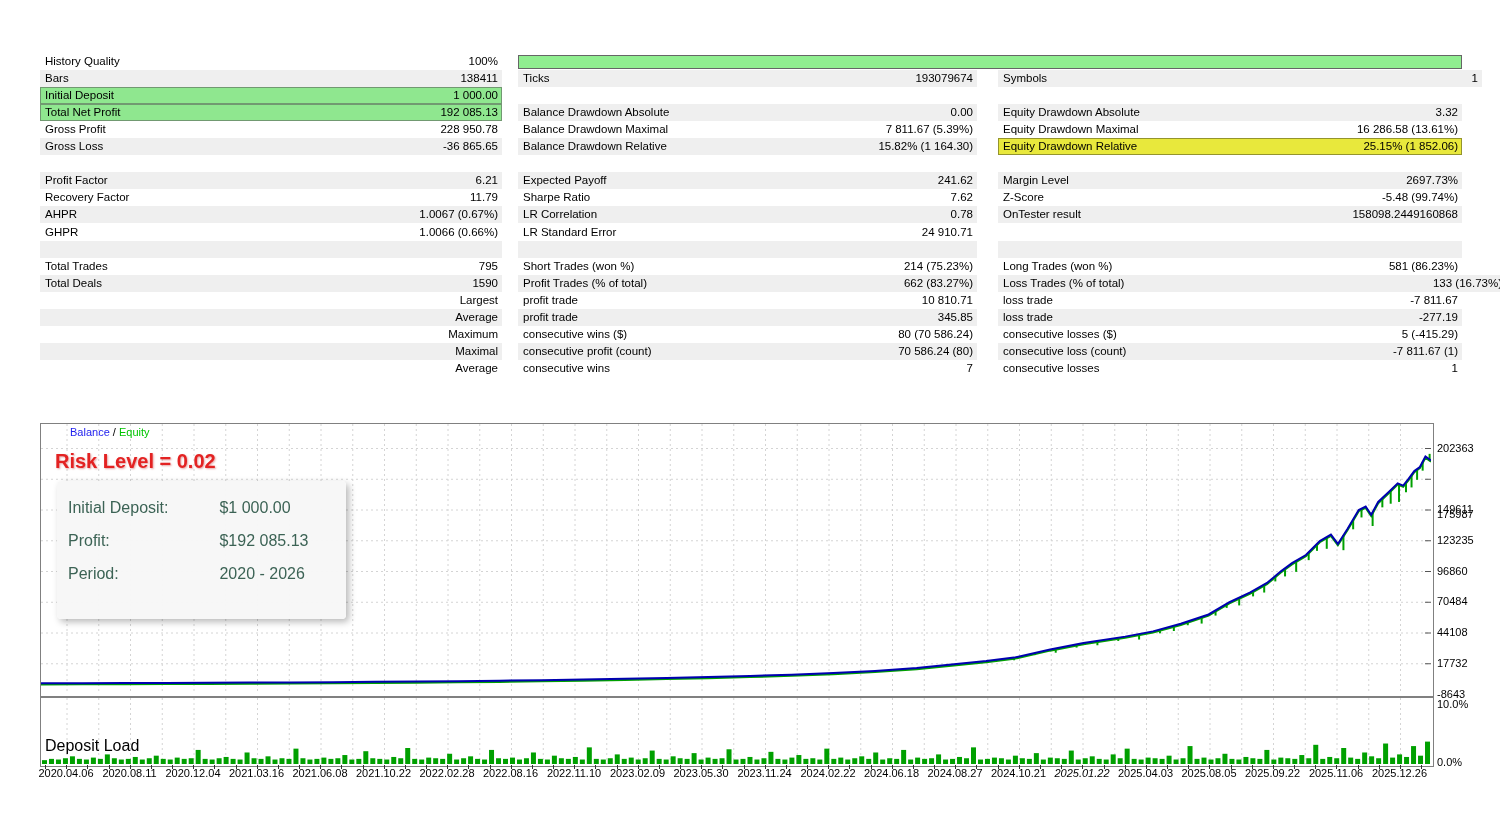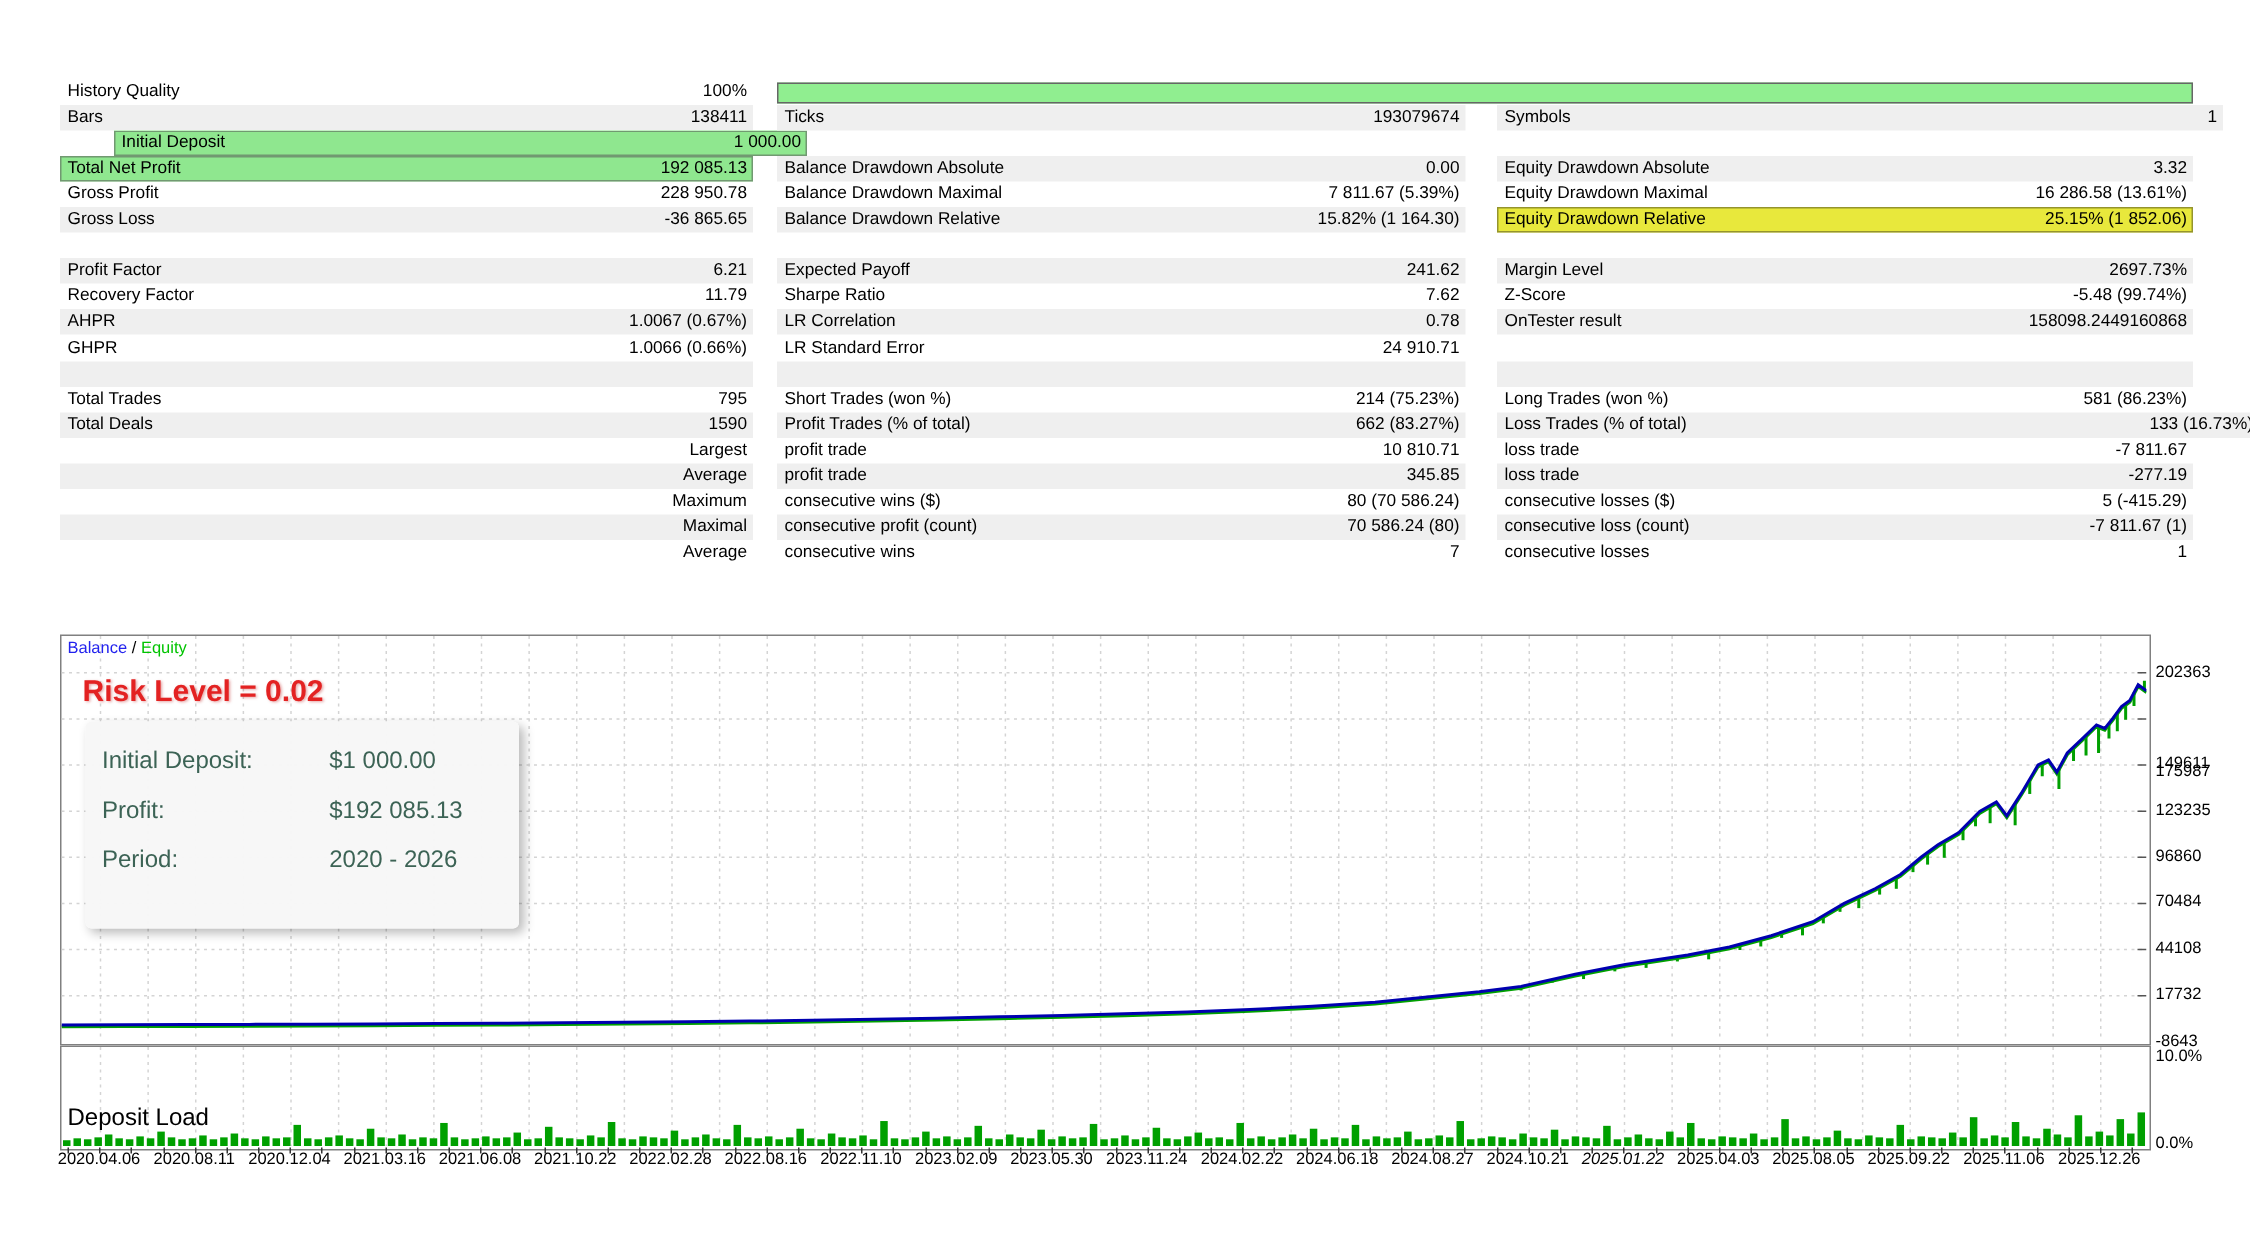--- a/index.html
+++ b/index.html
@@ -41,21 +41,21 @@
 
   <div id="stats-table">
       <div class="trow" style="left: 40px; top: 53px; width: 462px;">
         <span class="tlabel">History Quality</span>
         <span class="tvalue">100%</span>
       </div>
       <div class="trow stripe" style="left: 40px; top: 70.05px; width: 462px;">
         <span class="tlabel">Bars</span>
         <span class="tvalue">138411</span>
       </div>
-      <div class="trow bg-green" style="left: 40px; top: 87.1px; width: 462px; margin-left: 36px;">
+      <div class="trow bg-green" style="left: 40px; top: 87.1px; width: 462px;">
         <span class="tlabel">Initial Deposit</span>
         <span class="tvalue">1 000.00</span>
       </div>
       <div class="trow stripe bg-green" style="left: 40px; top: 104.15px; width: 462px;">
         <span class="tlabel">Total Net Profit</span>
         <span class="tvalue">192 085.13</span>
       </div>
       <div class="trow" style="left: 40px; top: 121.2px; width: 462px;">
         <span class="tlabel">Gross Profit</span>
         <span class="tvalue">228 950.78</span>
@@ -343,21 +343,21 @@
         <line x1="1358.03" y1="59.89817447679709" x2="1358.03" y2="77.9452627388535" stroke="#00a000" stroke-width="2"></line>
         <line x1="1364.98" y1="58.14942561419472" x2="1364.98" y2="68.26302320291174" stroke="#00a000" stroke-width="2"></line>
         <line x1="1370.54" y1="50.8629720200182" x2="1370.54" y2="63.43647634212921" stroke="#00a000" stroke-width="2"></line>
         <line x1="1376.1" y1="45.03380914467698" x2="1376.1" y2="55.80318755686989" stroke="#00a000" stroke-width="2"></line>
         <line x1="1381.66" y1="37.74735555050046" x2="1381.66" y2="46.65431642402184" stroke="#00a000" stroke-width="2"></line>
         <line x1="1388.61" y1="35.4870976455869" x2="1388.61" y2="29.863740652013227" stroke="#00a000" stroke-width="2"></line>
         <polyline points="0,259.2555448134668 41.699999999999996,259.1622782074613 83.39999999999999,259.05735327570517 125.1,258.91745336669703 166.79999999999998,258.7658951319381 208.5,258.5910202456779 250.2,258.3811703821656 291.9,258.1363455414013 333.59999999999997,257.8565457233849 375.3,257.53011260236576 417,257.157046178344 458.70000000000005,256.71402979981804 500.4,256.1660884895359 542.1,255.5248805732484 583.8,254.76708939945405 625.5,253.89271496815286 667.1999999999999,252.96004890809826 708.9,251.91079959053684 750.6,250.62838375796179 792.3,248.99621815286625 834,246.8977195177434 875.7,244.0997213375796 910.45,240.6022236123749 945.2,237.10472588717016 972.9999999999999,233.60722816196542 1009.14,225.4464001364877 1042.5,219.03432097361238 1084.2,212.62224181073702 1112,207.37599522292993 1139.8,199.79808348498636 1167.6,190.4714228844404 1188.45,178.23018084622385 1209.3,168.32060395814378 1225.98,158.99394335759783 1239.88,147.33561760691538 1251,139.17478958143766 1264.9,131.01396155595995 1278.8,117.02397065514104 1289.92,110.6118914922657 1296.8700000000001,119.93855209281165 1306.6,104.78272861692447 1317.72,86.01282415832574 1324.6699999999998,82.63190969062785 1330.23,90.79273771610555 1337.18,77.96857939035488 1348.3,67.47608621474068 1356.6399999999999,59.31525818926297 1362.2,61.64692333939946 1367.76,54.65192788898999 1373.32,47.07401615104641 1378.8799999999999,42.99360213830755 1384.44,32.50110896269336 1390,36.48242720655141" fill="none" stroke="#0000b0" stroke-width="2"></polyline>
       </svg>
   </div>
   <div id="legend">
-    <span style="color: rgb(34, 34, 238);">Balance</span>
+    <span style="color: rgb(34, 34, 238); margin-left: 25px;">Balance</span>
     <span> <span>/</span> </span>
     <span style="color: rgb(0, 196, 0);">Equity</span>
   </div>
   <div id="risk-note" style="color: rgb(227, 34, 34);">Risk Level = 0.02</div>
   <div id="infobox" style="color: rgb(60, 99, 85);">
     <div class="ib-row">
       <span class="ib-label">Initial Deposit:</span>
       <span>$1 000.00</span>
     </div>
     <div class="ib-row">

